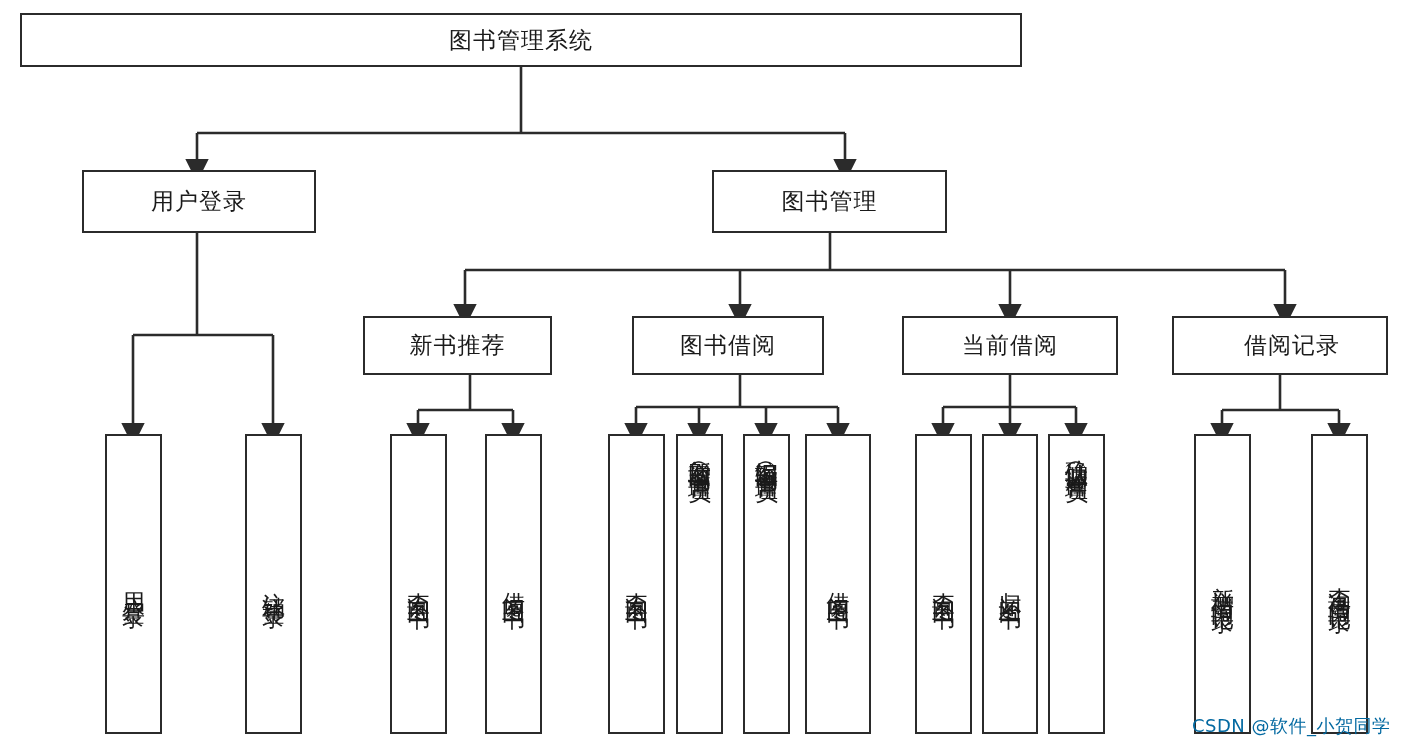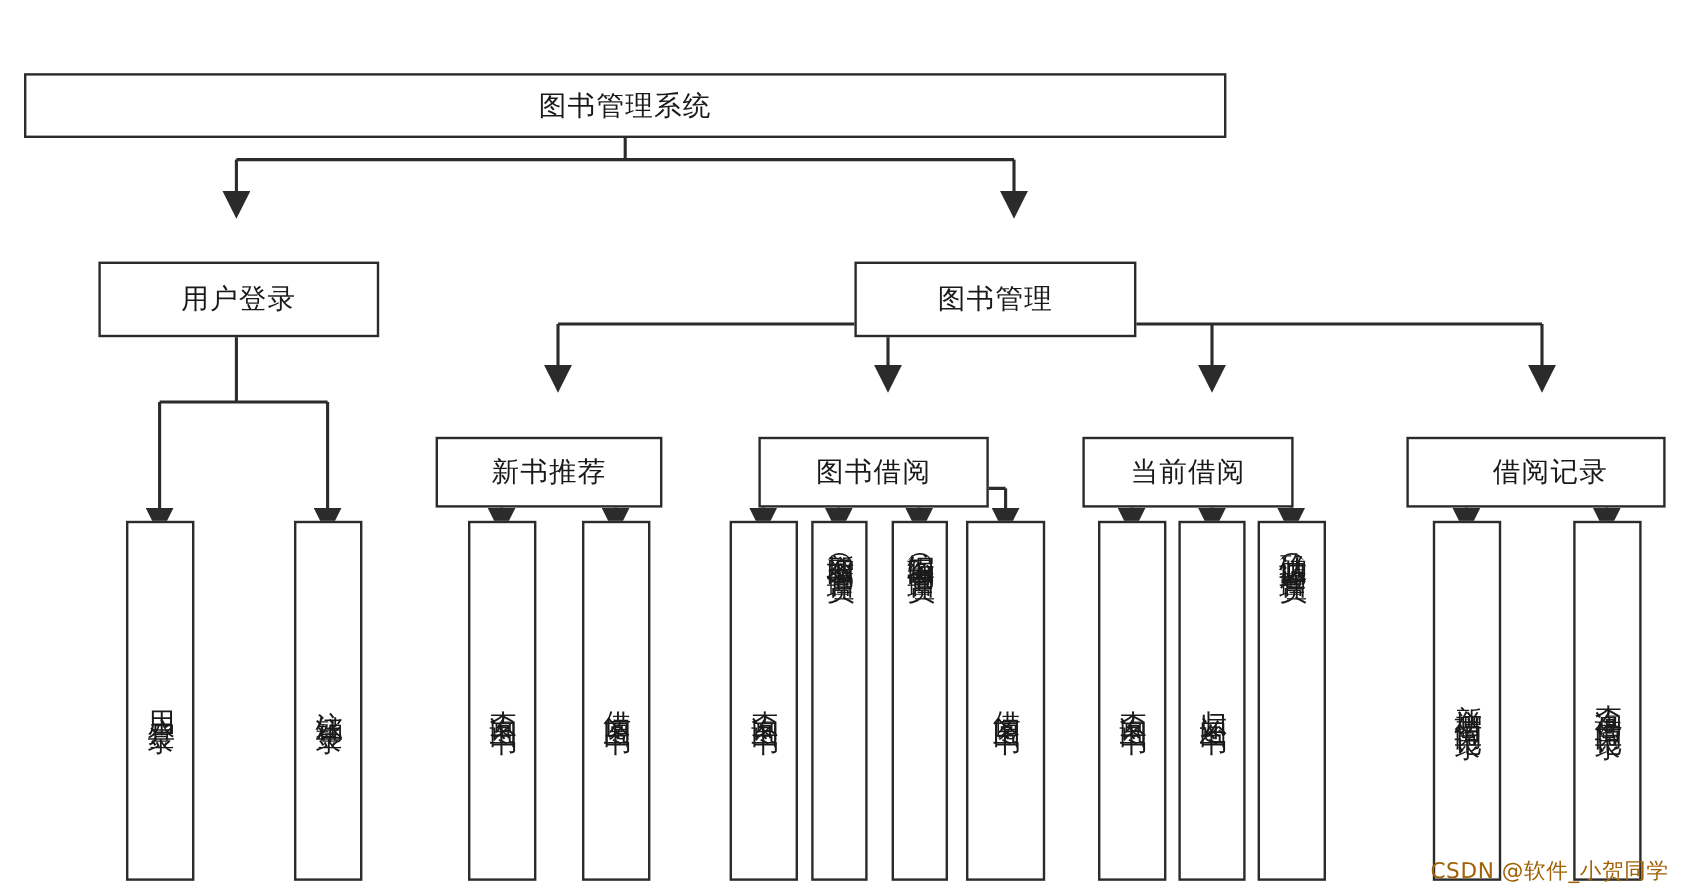--- a/index.html
+++ b/index.html
@@ -30,21 +30,20 @@
     border: 2px solid #2b2b2b;
     background: #ffffff;
     display: flex;
     align-items: center;
     justify-content: center;
     color: #1a1a1a;
   }
   .node.h-node {
     font-size: 23px;
     letter-spacing: 1px;
-    margin-top: 48px;
   }
   .node.v-node {
     writing-mode: vertical-rl;
     text-orientation: upright;
     font-size: 23px;
     letter-spacing: 5px;
     line-height: 1;
     padding: 6px 0;
     justify-content: center;
     align-items: center;
@@ -55,21 +54,21 @@
   }
   .node.v-node span {
     writing-mode: vertical-rl;
     text-orientation: upright;
   }
   .watermark {
     position: absolute;
     left: 1192px;
     top: 714px;
     font-size: 18px;
-    color: #a16207;
+    color: #0369a1;
     white-space: nowrap;
     letter-spacing: 0.5px;
   }
 </style>
 </head>
 <body>
 
 <div id="canvas">
 
   <svg id="edges" viewBox="0 0 1405 747" xmlns="http://www.w3.org/2000/svg">
@@ -132,21 +131,21 @@
   <div class="node h-node" style="left:712px; top:170px; width:235px; height:63px;">
     <span>图书管理</span>
   </div>
 
   <div class="node h-node" style="left:363px; top:316px; width:189px; height:59px;">
     <span>新书推荐</span>
   </div>
   <div class="node h-node" style="left:632px; top:316px; width:192px; height:59px;">
     <span>图书借阅</span>
   </div>
-  <div class="node h-node" style="left:902px; top:316px; width:176px; height:59px;">
+  <div class="node h-node" style="left:902px; top:316px; width:216px; height:59px;">
     <span>当前借阅</span>
   </div>
   <div class="node h-node" style="left:1172px; top:316px; width:216px; height:59px;padding-left:24px;">
     <span>借阅记录</span>
   </div>
 
   <div class="node v-node" style="left:105px; top:434px; width:57px; height:300px;">
     <span>用户登录</span>
   </div>
   <div class="node v-node" style="left:245px; top:434px; width:57px; height:300px;">

